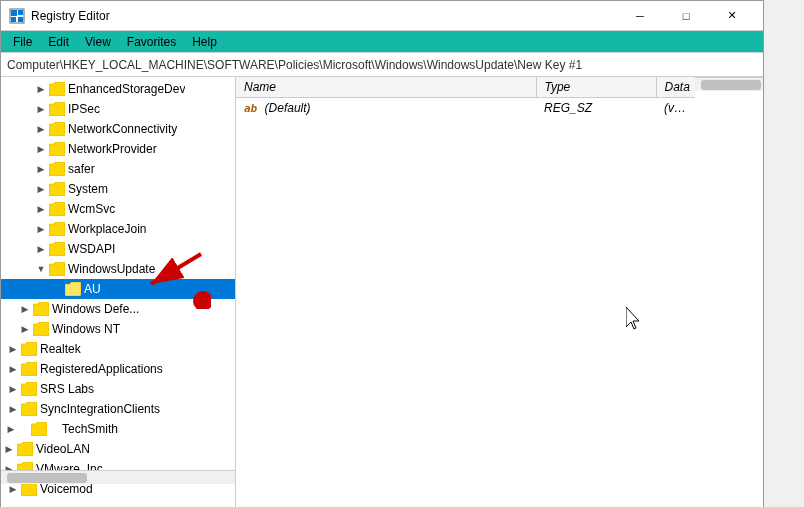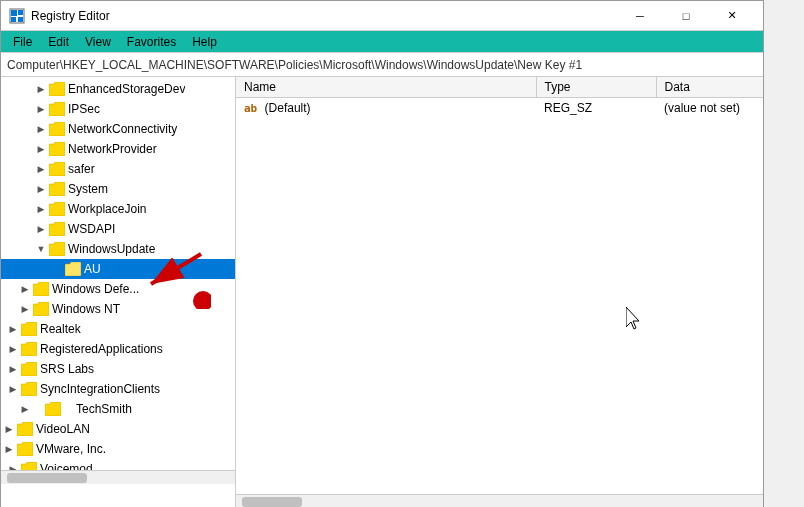--- a/index.html
+++ b/index.html
@@ -147,22 +147,22 @@
 
     
     .indent-1 { padding-left: 16px; }
     .indent-2 { padding-left: 32px; }
     .indent-3 { padding-left: 48px; }
 
     
     .right-panel {
       flex: 1;
       display: flex;
-      flex-direction: column;
       overflow: hidden;
+      font-style: italic;
     }
 
     .right-table {
       width: 100%;
       border-collapse: collapse;
       table-layout: fixed;
     }
     .right-table thead tr {
       background: #f5f5f5;
       border-bottom: 1px solid #ccc;
@@ -319,20 +319,29 @@
       <div class="tree-item indent-2">
         <div class="expander collapsed"></div>
         <div class="folder-icon">
           <svg viewBox="0 0 16 14">
               <path d="M0 3 Q0 2 1 2 L5 2 L6 0 L15 0 Q16 0 16 1 L16 13 Q16 14 15 14 L1 14 Q0 14 0 13Z" class="folder-yellow"></path>
             </svg>
         </div>
         <span class="tree-label">System</span>
       </div>
 
+      <div class="tree-item indent-2">
+        <div class="expander collapsed"></div>
+        <div class="folder-icon">
+          <svg viewBox="0 0 16 14">
+              <path d="M0 3 Q0 2 1 2 L5 2 L6 0 L15 0 Q16 0 16 1 L16 13 Q16 14 15 14 L1 14 Q0 14 0 13Z" class="folder-yellow"></path>
+            </svg>
+        </div>
+        <span class="tree-label">WcmSvc</span>
+      </div>
 
       <div class="tree-item indent-2">
         <div class="expander collapsed"></div>
         <div class="folder-icon">
           <svg viewBox="0 0 16 14">
               <path d="M0 3 Q0 2 1 2 L5 2 L6 0 L15 0 Q16 0 16 1 L16 13 Q16 14 15 14 L1 14 Q0 14 0 13Z" class="folder-yellow"></path>
             </svg>
         </div>
         <span class="tree-label">WorkplaceJoin</span>
       </div>
@@ -420,21 +429,21 @@
       <div class="tree-item indent-0" style="padding-left:4px;">
         <div class="expander collapsed"></div>
         <div class="folder-icon">
           <svg viewBox="0 0 16 14">
               <path d="M0 3 Q0 2 1 2 L5 2 L6 0 L15 0 Q16 0 16 1 L16 13 Q16 14 15 14 L1 14 Q0 14 0 13Z" class="folder-yellow"></path>
             </svg>
         </div>
         <span class="tree-label">SyncIntegrationClients</span>
       </div>
 
-      <div class="tree-item indent-0" style="padding-left:16px;gap:12px;">
+      <div class="tree-item indent-0" style="padding-left:2px;gap:12px;">
         <div class="expander collapsed"></div>
         <div class="folder-icon">
           <svg viewBox="0 0 16 14">
               <path d="M0 3 Q0 2 1 2 L5 2 L6 0 L15 0 Q16 0 16 1 L16 13 Q16 14 15 14 L1 14 Q0 14 0 13Z" class="folder-yellow"></path>
             </svg>
         </div>
         <span class="tree-label">TechSmith</span>
       </div>
 
       <div class="tree-item indent-0" style="padding-left:0;">

